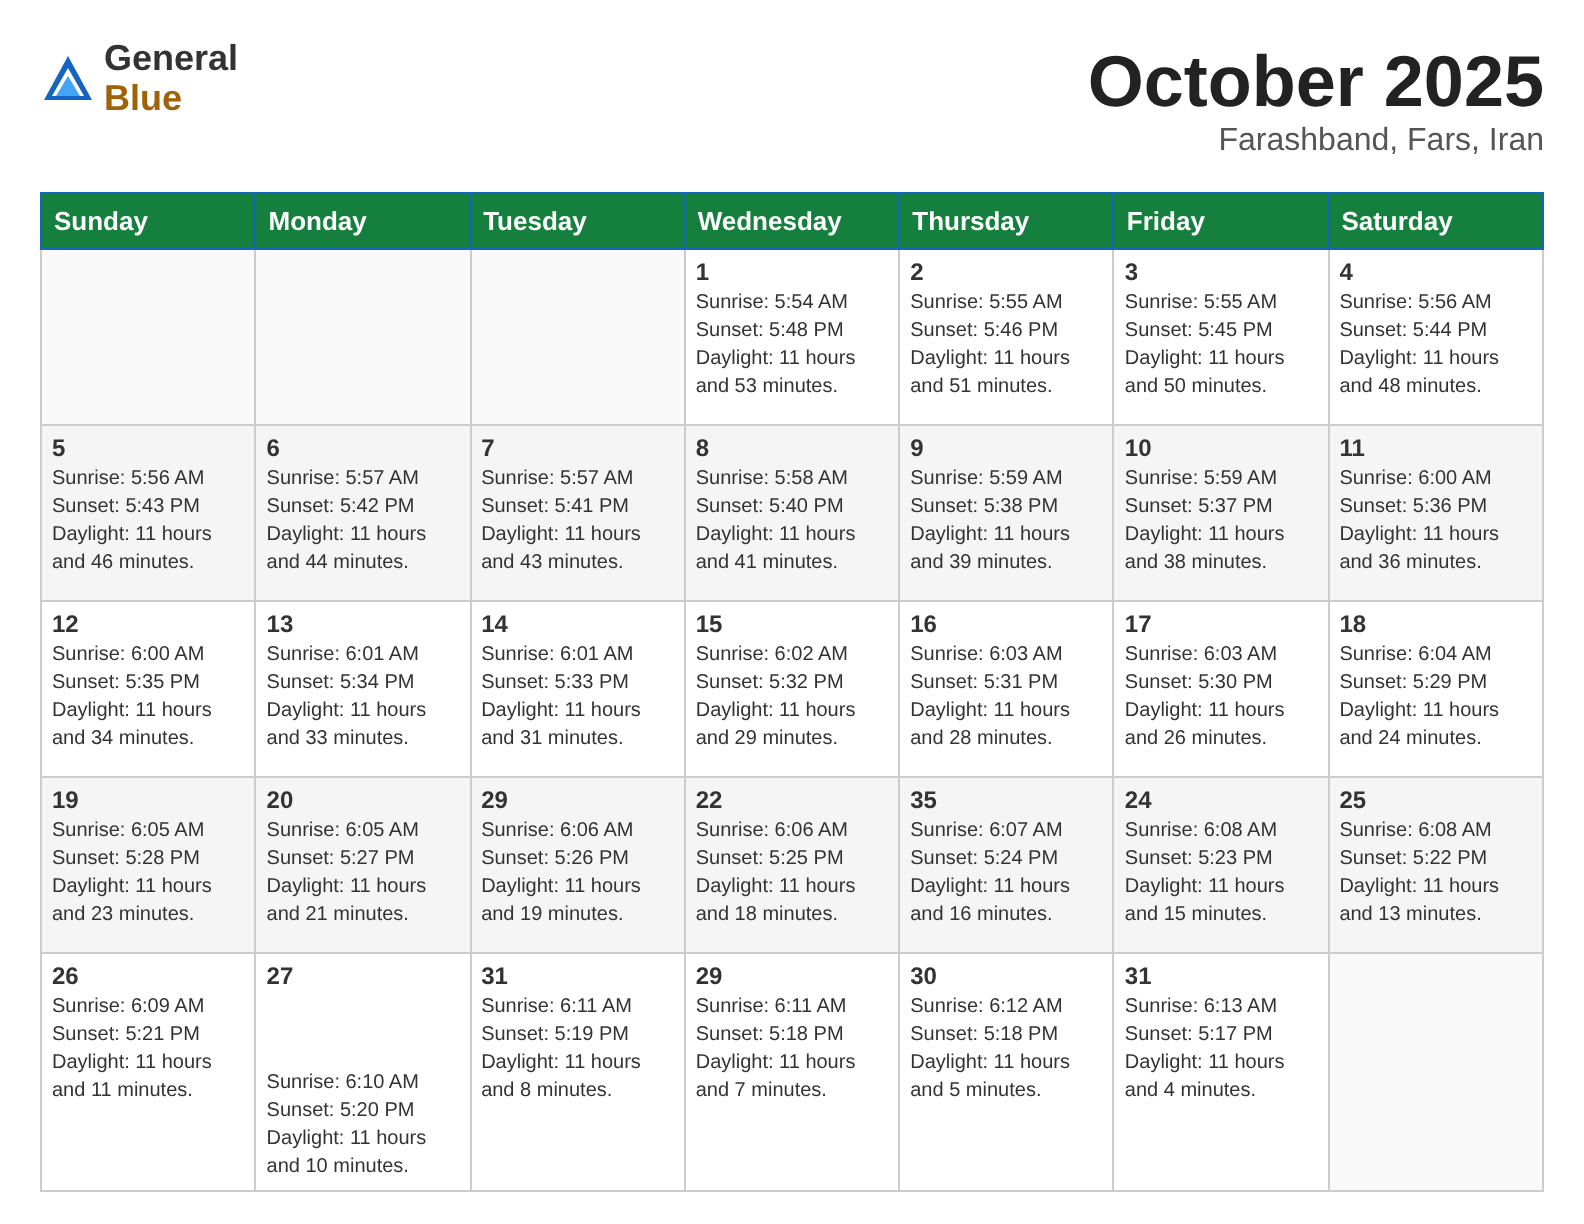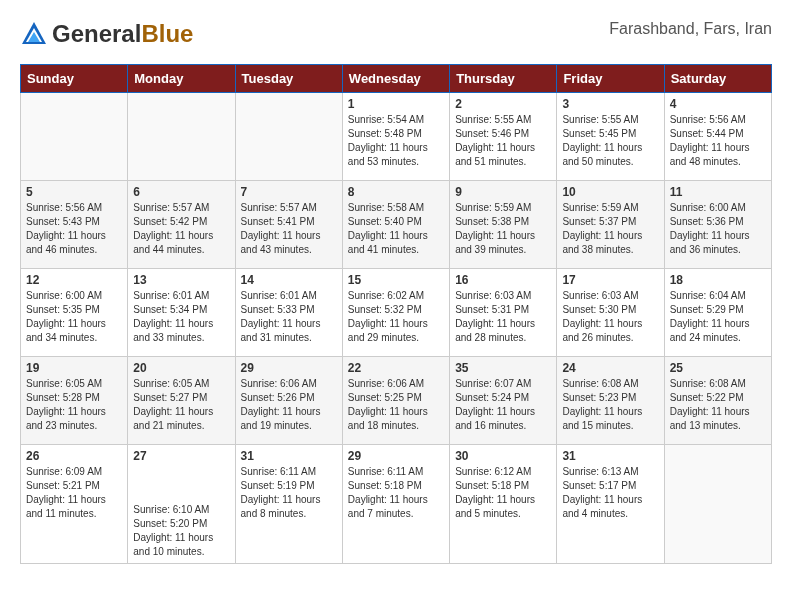--- a/index.html
+++ b/index.html
@@ -15,21 +15,22 @@
       justify-content: space-between;
       align-items: flex-start;
       margin-bottom: 16px;
     }
     .logo {
       display: flex;
       align-items: center;
     }
     .logo-text {
       display: flex;
-      font-size: 24px;
+      flex-direction: column;
+      font-size: 18px;
       font-weight: bold;
       line-height: 1.1;
     }
     .logo-general { color: #333; }
     .logo-blue { color: #a16207; }
     .logo-icon {
       width: 28px;
       height: 28px;
       margin-right: 4px;
     }
@@ -45,21 +46,21 @@
       font-size: 16px;
       font-weight: normal;
       color: #555;
     }
     table {
       width: 100%;
       border-collapse: collapse;
       table-layout: fixed;
     }
     thead tr th {
-      background: #7f1d1d;
+      background: #15803d;
       color: #fff;
       text-align: left;
       padding: 6px 6px;
       font-size: 13px;
       font-weight: bold;
       border: 1px solid #1565c0;
     }
     tbody tr td {
       border: 1px solid #ccc;
       vertical-align: top;
@@ -98,20 +99,21 @@
       <polygon points="14,2 26,24 2,24" fill="#1565c0"></polygon>
       <polygon points="14,8 22,22 6,22" fill="#fff"></polygon>
       <polygon points="14,12 20,22 8,22" fill="#42a5f5"></polygon>
     </svg>
     <div class="logo-text">
       <span class="logo-general">General</span>
       <span class="logo-blue">Blue</span>
     </div>
   </div>
   <div class="title-block">
+    <h1>October 2025</h1>
     <h2>Farashband, Fars, Iran</h2>
   </div>
 </div>
 
 <table>
   <thead>
     <tr>
     <th>Sunday</th>
         <th>Monday</th>
         <th>Tuesday</th>

